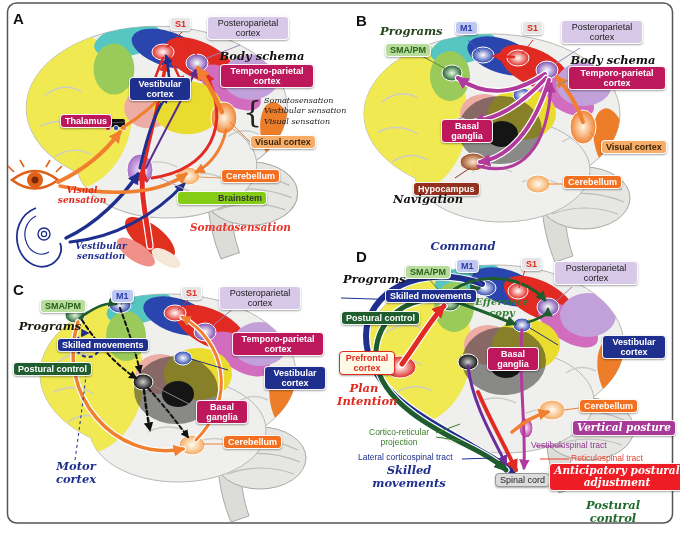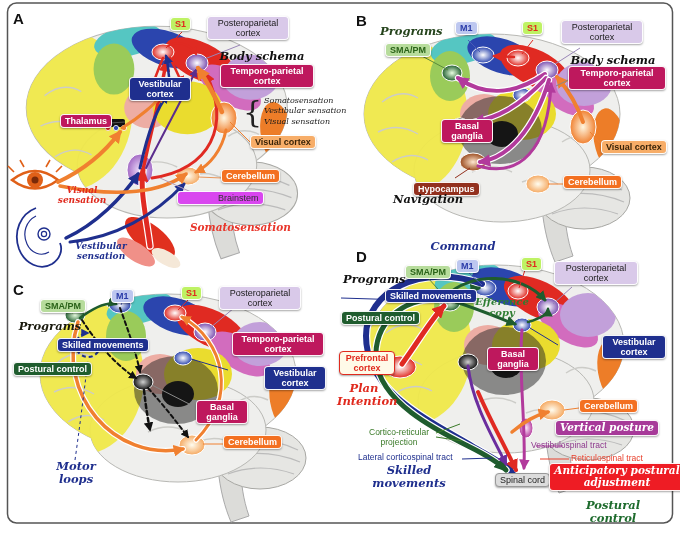--- a/index.html
+++ b/index.html
@@ -3,33 +3,33 @@
 <meta charset="utf-8">
 <style>
   html,body{margin:0;padding:0;background:#fff;}
   #figure{position:relative;width:680px;height:533px;background:#fff;overflow:hidden;
           font-family:"Liberation Sans",sans-serif;}
   #art{position:absolute;left:0;top:0;}
   .lbl{position:absolute;z-index:5;line-height:1.12;}
   .letter{font-size:15px;font-weight:bold;color:#111;}
   .box{border-radius:4px;padding:1px 4px;font-size:9px;font-weight:bold;text-align:center;
        border:1px solid rgba(255,255,255,.95);box-shadow:0 1px 2px rgba(0,0,0,.35);}
-  .box-pink{background:#bef264;color:#E02A1E;}
+  .box-pink{background:#e5e5e5;color:#E02A1E;}
   .box-lav{background:#D9C9E9;color:#1A1A1A;font-weight:500;}
   .box-black{background:#be185d;color:#fff;}
   .box-navy{background:#1F2F8E;color:#fff;margin-left:44px;}
   .box-dgreen{background:#1F5C2E;color:#fff;}
   .box-green{background:#B7DC9C;color:#2A6318;}
   .box-blue{background:#BDC7EF;color:#2A3BA8;}
   .box-orange{background:#F37021;color:#fff;}
   .box-lorange{background:#F7AD68;color:#3A2408;}
   .box-brick{background:#93301E;color:#fff;margin-top:8px;}
-  .box-stem{background:#d946ef;color:#333;font-weight:400;padding-left:40px;}
+  .box-stem{background:#84cc16;color:#333;font-weight:700;padding-left:40px;}
   .box-cream{background:#FFFAE8;color:#E02A1E;border:1.5px solid #E02A1E;}
-  .box-magenta{background:#A73A99;color:#fff;}
+  .box-magenta{background:#A73A99;color:#fff;margin-left:17px;}
   .box-red{background:#EE1C24;color:#fff;}
   .box-gray{background:#DCDCDC;color:#222;border:1px solid #999;font-weight:500;}
   .serif{font-family:"DejaVu Serif",serif;font-weight:bold;font-style:italic;}
   .note{font-size:11.5px;text-align:center;}
   .small-note{font-size:9px;text-align:center;}
   .tract{font-size:8.5px;white-space:nowrap;}
   .pre{white-space:pre-line;}
   .brace-row{display:flex;align-items:center;}
   .brace{font-family:"DejaVu Serif",serif;font-size:30px;font-weight:400;color:#222;line-height:0.9;margin-right:2px;font-style:normal;}
   .sens-lines{font-family:"DejaVu Serif",serif;font-style:italic;font-size:8px;color:#1A1A1A;text-align:left;line-height:1.3;}
@@ -468,21 +468,21 @@
   <div class="lbl box box-blue" style="left:111px;top:289px">M1</div>
   <div class="lbl box box-pink" style="left:181px;top:286px">S1</div>
   <div class="lbl box box-lav" style="left:219px;top:286px;width:72px">Posteroparietal cortex</div>
   <div class="lbl serif note" style="left:18px;top:320px;width:64px;color:#1A1A0E">Programs</div>
   <div class="lbl box box-navy" style="left:13px;top:338px">Skilled movements</div>
   <div class="lbl box box-dgreen" style="left:13px;top:362px">Postural control</div>
   <div class="lbl box box-black" style="left:232px;top:332px;width:82px">Temporo-parietal cortex</div>
   <div class="lbl box box-navy" style="left:220px;top:366px;width:52px">Vestibular cortex</div>
   <div class="lbl box box-black" style="left:196px;top:400px;width:42px">Basal ganglia</div>
   <div class="lbl box box-orange" style="left:223px;top:435px">Cerebellum</div>
-  <div class="lbl serif note" style="left:38px;top:460px;width:76px;color:#1F2F8E">Motor loops</div>
+  <div class="lbl serif note" style="left:38px;top:460px;width:76px;color:#1F2F8E">Motor cortex</div>
 
   <div class="lbl letter" style="left:356px;top:249px">D</div>
   <div class="lbl serif note" style="left:430px;top:240px;width:66px;color:#1F2F8E">Command</div>
   <div class="lbl serif note" style="left:343px;top:273px;width:62px;color:#111">Programs</div>
   <div class="lbl box box-green" style="left:405px;top:265px">SMA/PM</div>
   <div class="lbl box box-blue" style="left:456px;top:259px">M1</div>
   <div class="lbl box box-pink" style="left:521px;top:257px">S1</div>
   <div class="lbl box box-lav" style="left:554px;top:261px;width:74px">Posteroparietal cortex</div>
   <div class="lbl box box-navy" style="left:341px;top:289px">Skilled movements</div>
   <div class="lbl box box-dgreen" style="left:341px;top:311px">Postural control</div>

